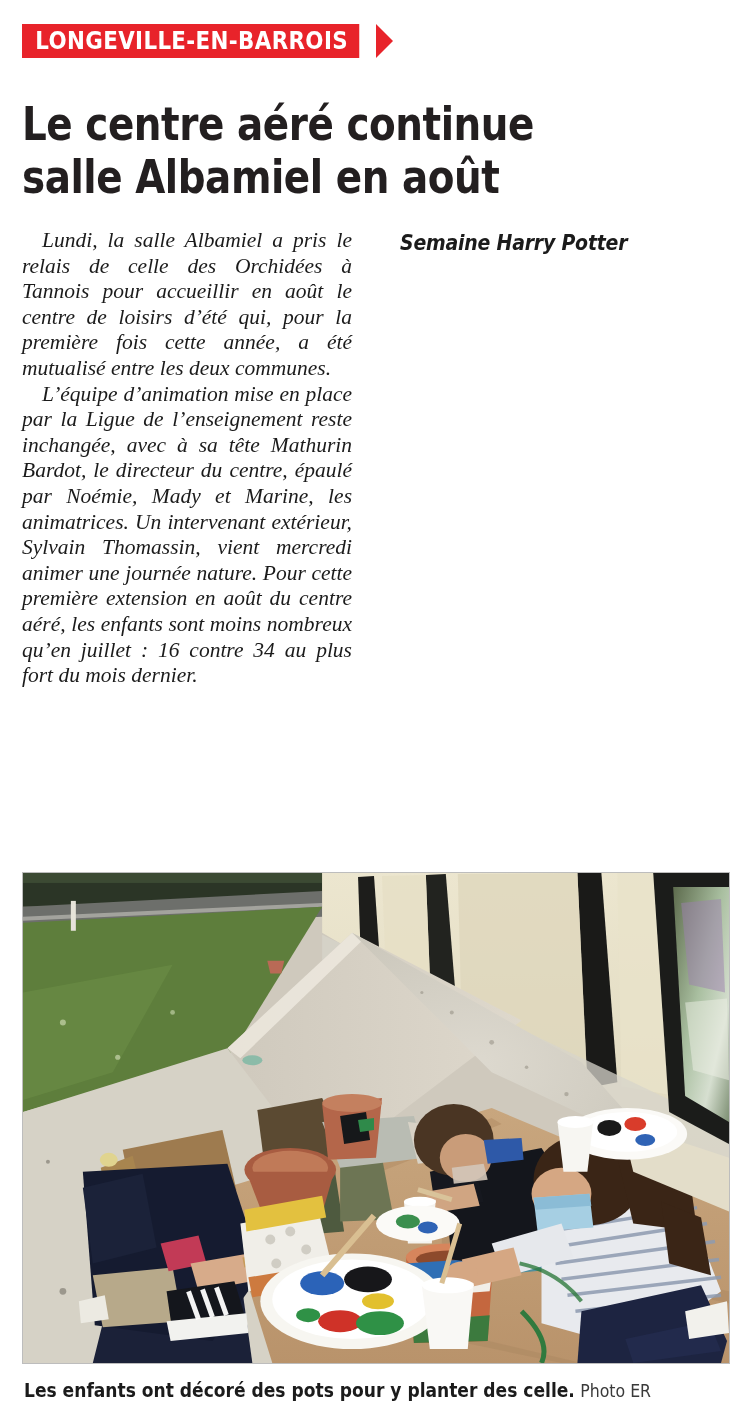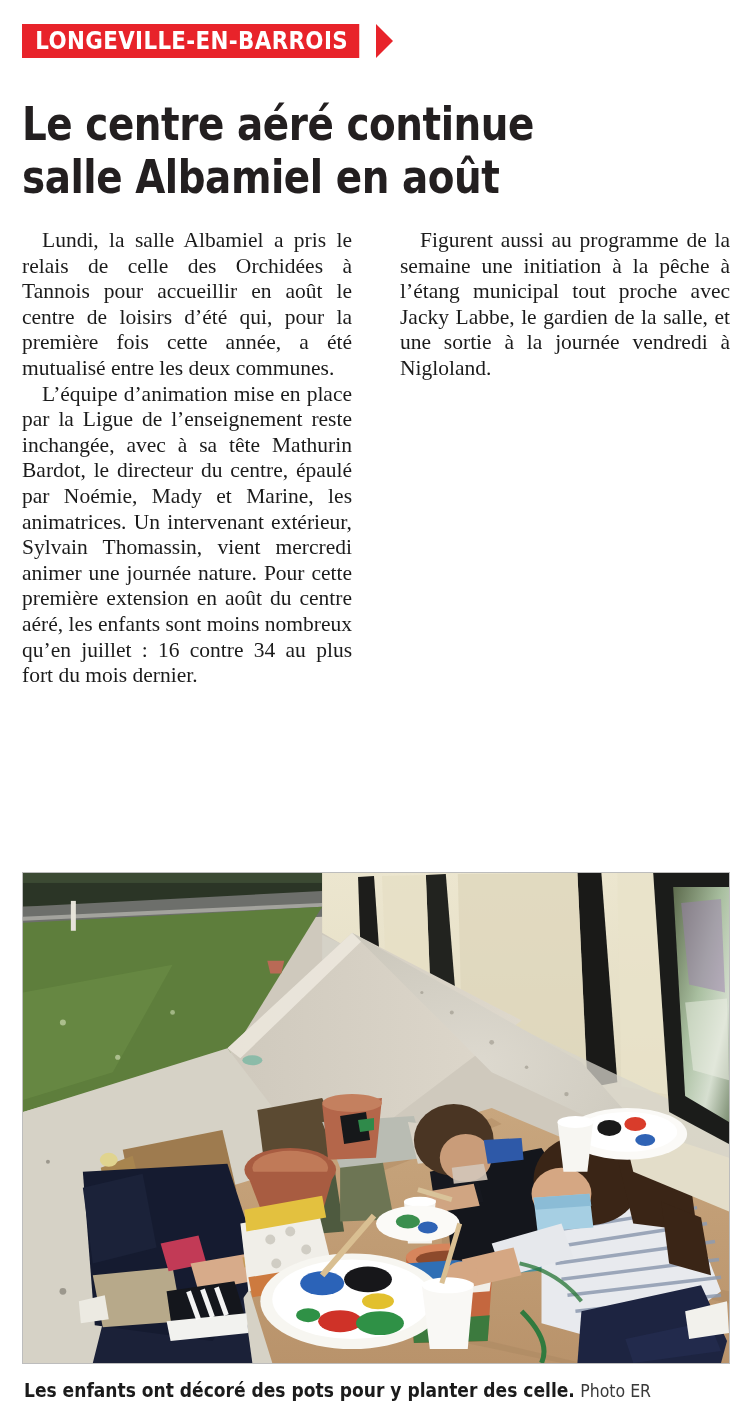--- a/index.html
+++ b/index.html
@@ -45,21 +45,21 @@
     color:#231f20;
     letter-spacing:-0.5px;
     transform:scaleX(0.92);
     transform-origin:left top;
   }
   .headline .hl-line{display:block;white-space:nowrap;}
 
   
   .columns{
     position:absolute;left:22px;top:228px;width:708px;height:620px;
-    display:flex;gap:48px;
+    display:flex;gap:48px;font-style:italic;
   }
   .col{width:338px;}
   .col p{
     margin:0;
     font-family:"Liberation Serif", serif;
     font-size:21.5px;
     line-height:25.6px;
     color:#1b1b1b;
     text-align:justify;
     text-indent:20px;
@@ -110,21 +110,21 @@
     <span class="hl-line">Le centre aéré continue</span>
     <span class="hl-line">salle Albamiel en août</span>
   </h1>
 
   <div class="columns">
     <div class="col">
       <p>Lundi, la salle Albamiel a pris le relais de celle des Orchidées à Tannois pour accueillir en août le centre de loisirs d’été qui, pour la première fois cette année, a été mutualisé entre les deux communes.</p>
       <p>L’équipe d’animation mise en place par la Ligue de l’enseignement reste inchangée, avec à sa tête Mathurin Bardot, le directeur du centre, épaulé par Noémie, Mady et Marine, les animatrices. Un intervenant extérieur, Sylvain Thomassin, vient mercredi animer une journée nature. Pour cette première extension en août du centre aéré, les enfants sont moins nombreux qu’en juillet : 16 contre 34 au plus fort du mois dernier.</p>
     </div>
     <div class="col">
-      <p>Figurent aussi au programme de la semaine une initiation à la pêche à l’étang municipal tout proche avec Jacky Labbe, le gardien de la salle, et une sortie à la journée vendredi à Nigloland.</p>
+      <h2 class="subhead">Semaine Harry Potter</h2>
     </div>
   </div>
 
   <div class="photo">
     <svg viewBox="0 0 708 492" preserveAspectRatio="none">
       <defs>
         <linearGradient id="wallG" x1="0" y1="0" x2="0" y2="1">
           <stop offset="0" stop-color="#ece6cf"></stop>
             <stop offset="1" stop-color="#ded7bd"></stop>
         </linearGradient>

